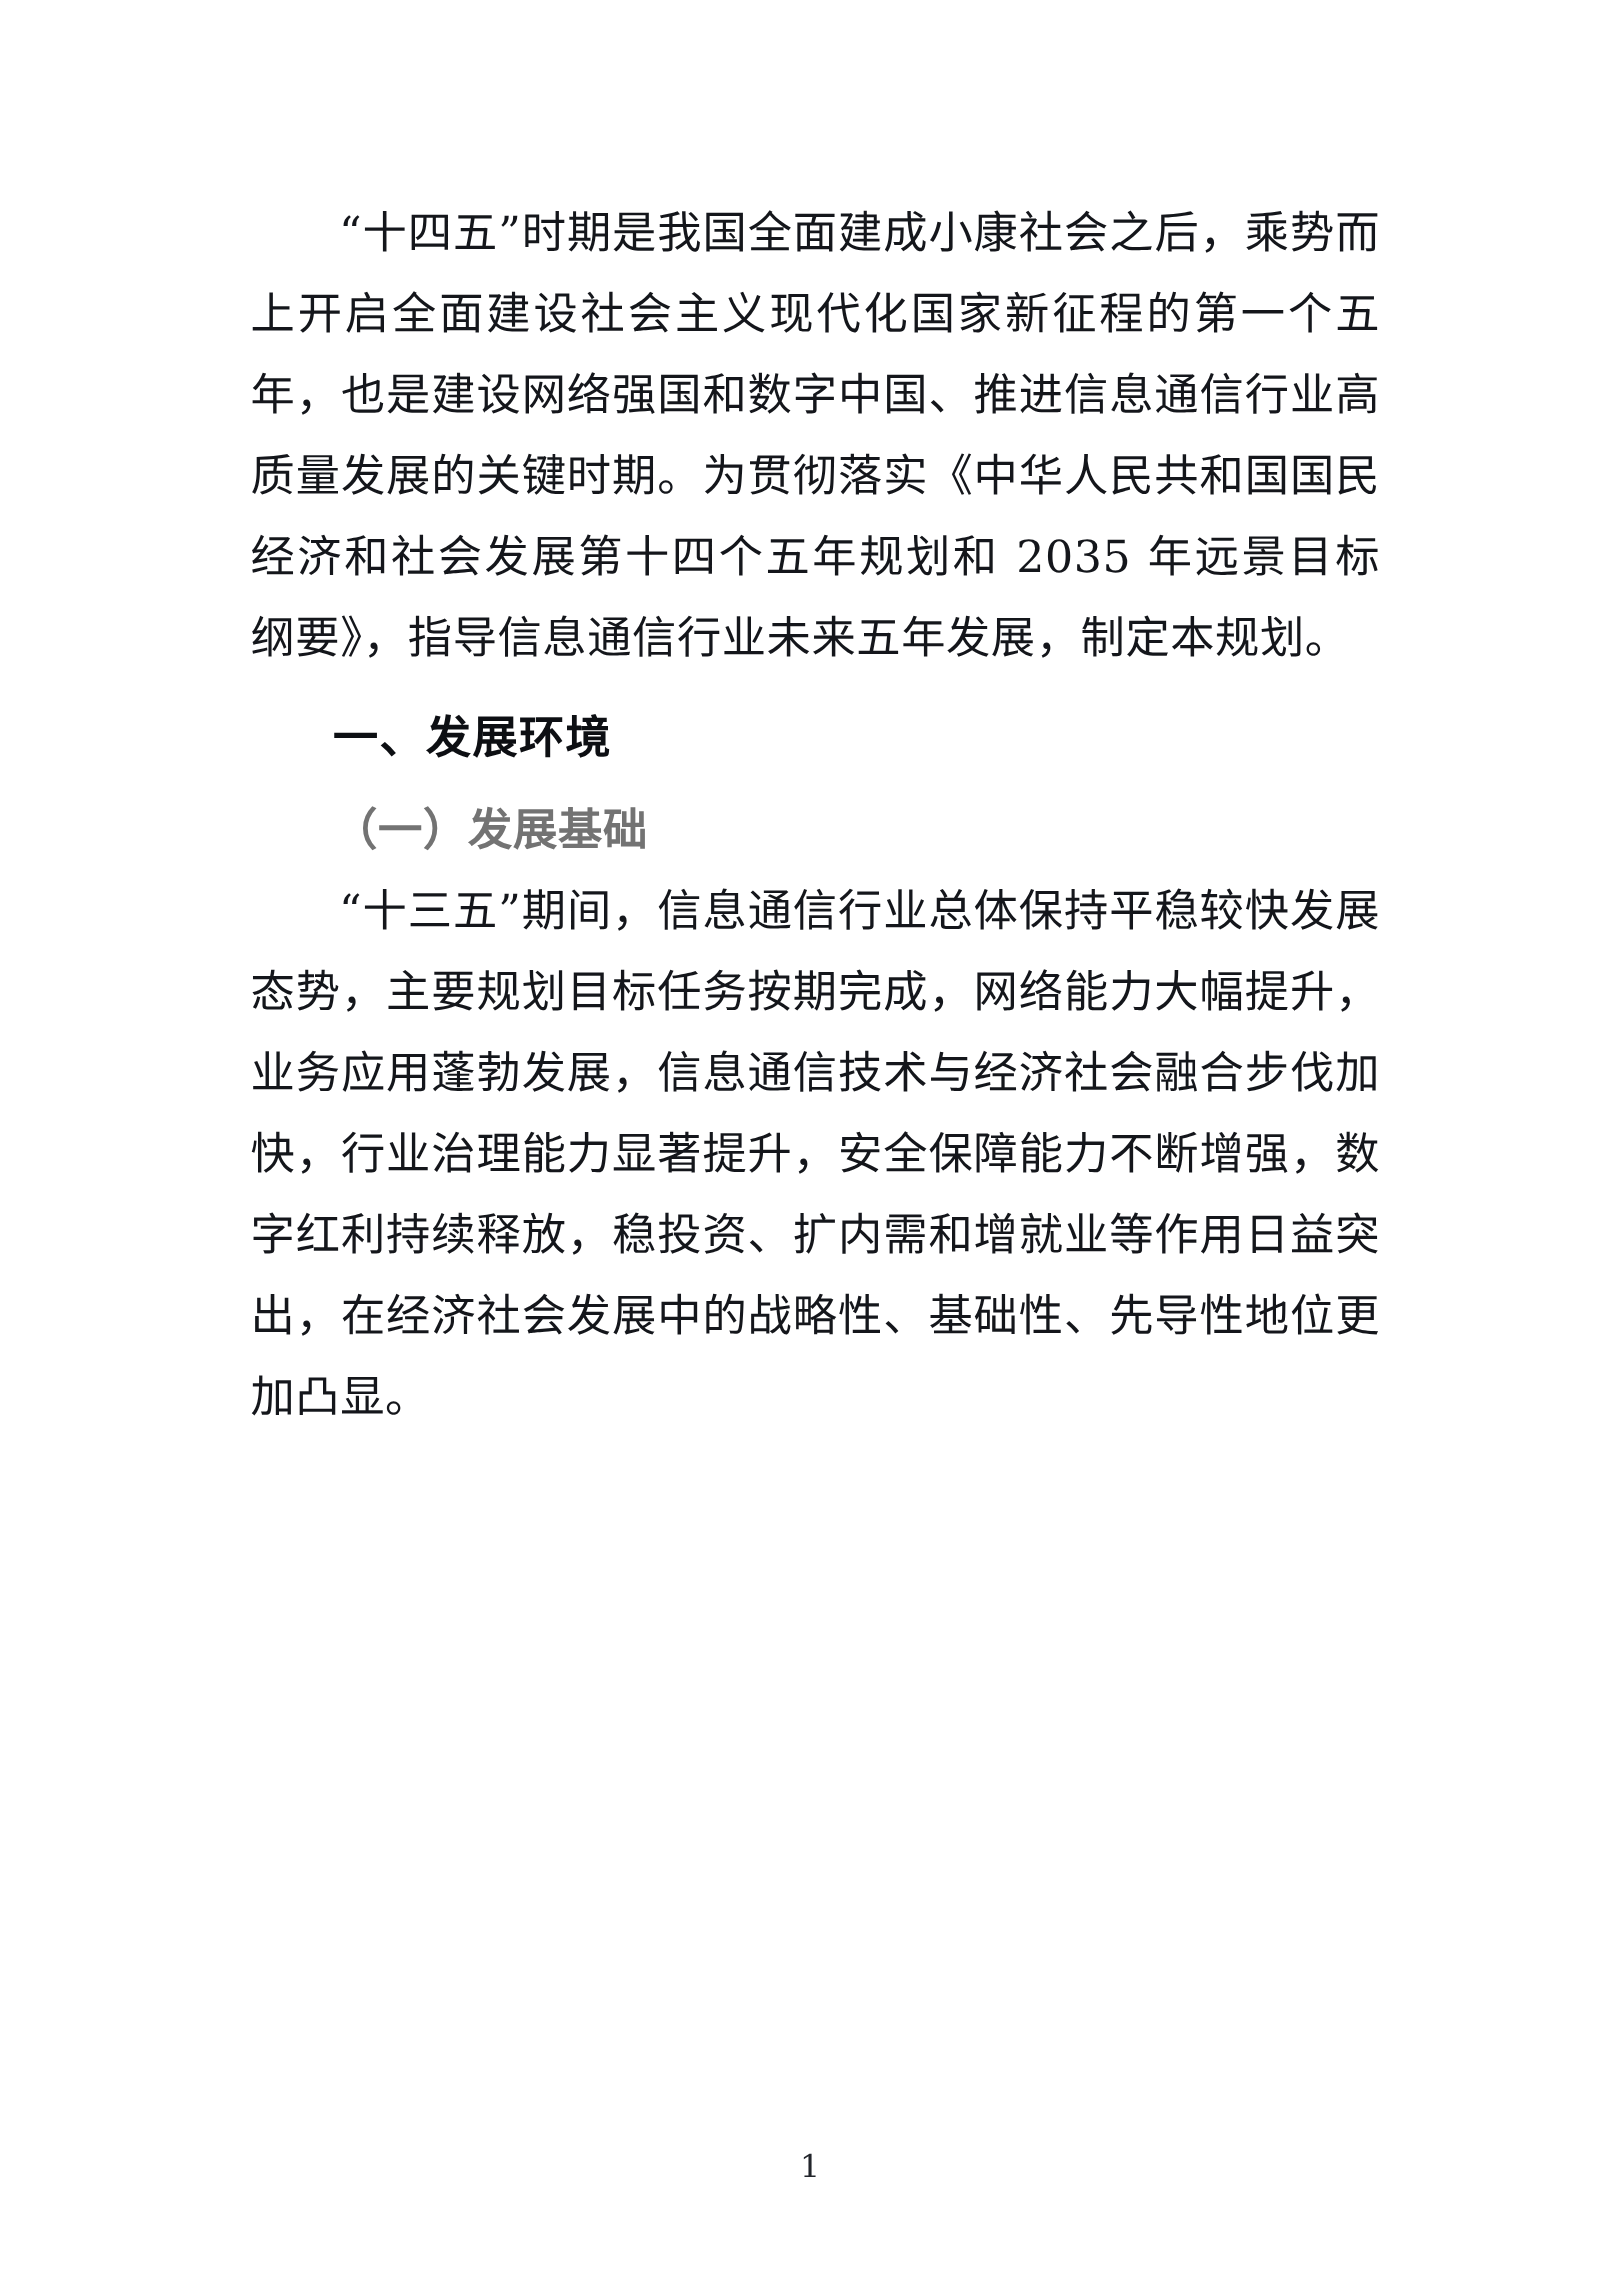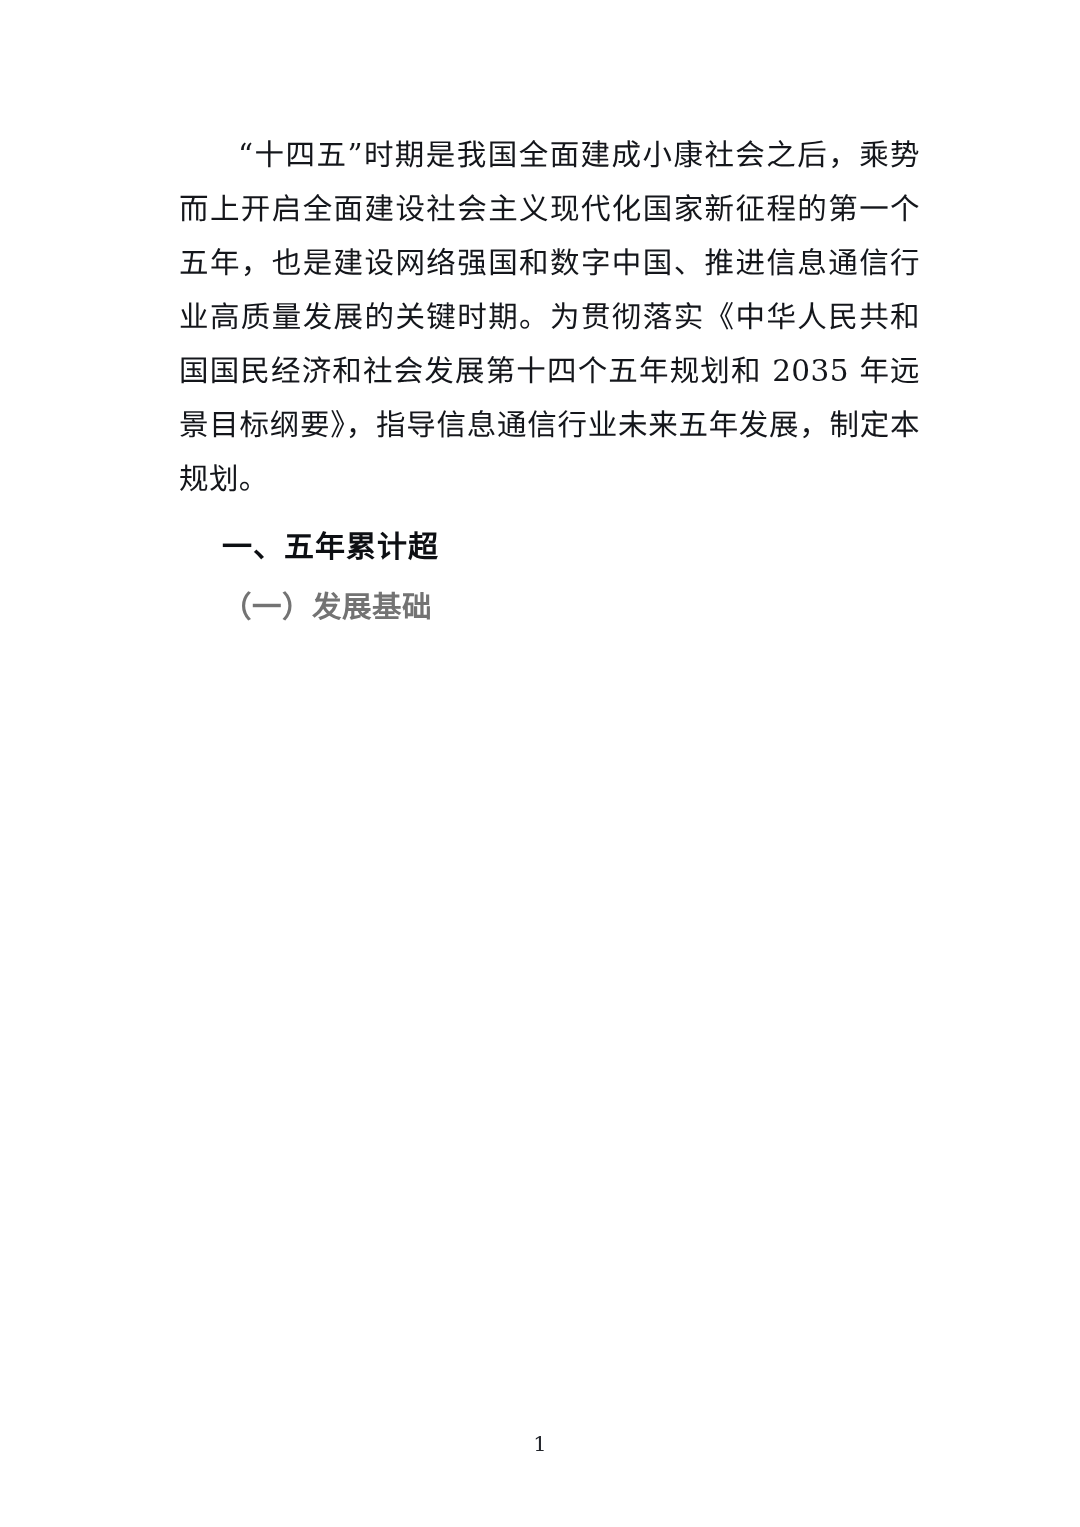--- a/index.html
+++ b/index.html
@@ -17,21 +17,21 @@
     font-family: "DejaVu Serif", "Liberation Serif", serif;
     color: #111318;
   }
   .content {
     position: absolute;
     left: 163px;
     top: 128px;
     width: 757px;
   }
   p.body-par {
-    margin: 0 0 0 16px;
+    margin: 0 0 0 4px;
     font-size: 29.5px;
     line-height: 54px;
     text-align: justify;
     text-justify: inter-ideograph;
     text-indent: 59px;
     letter-spacing: 0.4px;
     color: #14161b;
   }
   p.gap {
     margin-top: 12px;
@@ -70,23 +70,24 @@
   }
 </style>
 </head>
 <body>
 
 <div class="page">
   <div class="content">
 
     <p class="body-par">“十四五”时期是我国全面建成小康社会之后，乘势而上开启全面建设社会主义现代化国家新征程的第一个五年，也是建设网络强国和数字中国、推进信息通信行业高质量发展的关键时期。为贯彻落实《中华人民共和国国民经济和社会发展第十四个五年规划和 2035 年远景目标纲要》，指导信息通信行业未来五年发展，制定本规划。</p>
 
-    <h2 class="heading-1">一、五年累计超</h2>
+    <h2 class="heading-1">一、发展环境</h2>
 
     <h3 class="heading-2">（一）发展基础</h3>
 
+    <p class="body-par">“十三五”期间，信息通信行业总体保持平稳较快发展态势，主要规划目标任务按期完成，网络能力大幅提升，业务应用蓬勃发展，信息通信技术与经济社会融合步伐加快，行业治理能力显著提升，安全保障能力不断增强，数字红利持续释放，稳投资、扩内需和增就业等作用日益突出，在经济社会发展中的战略性、基础性、先导性地位更加凸显。</p>
 
 
 
   </div>
 
   <div class="pagenum">1</div>
 </div>
 
 </body></html>

